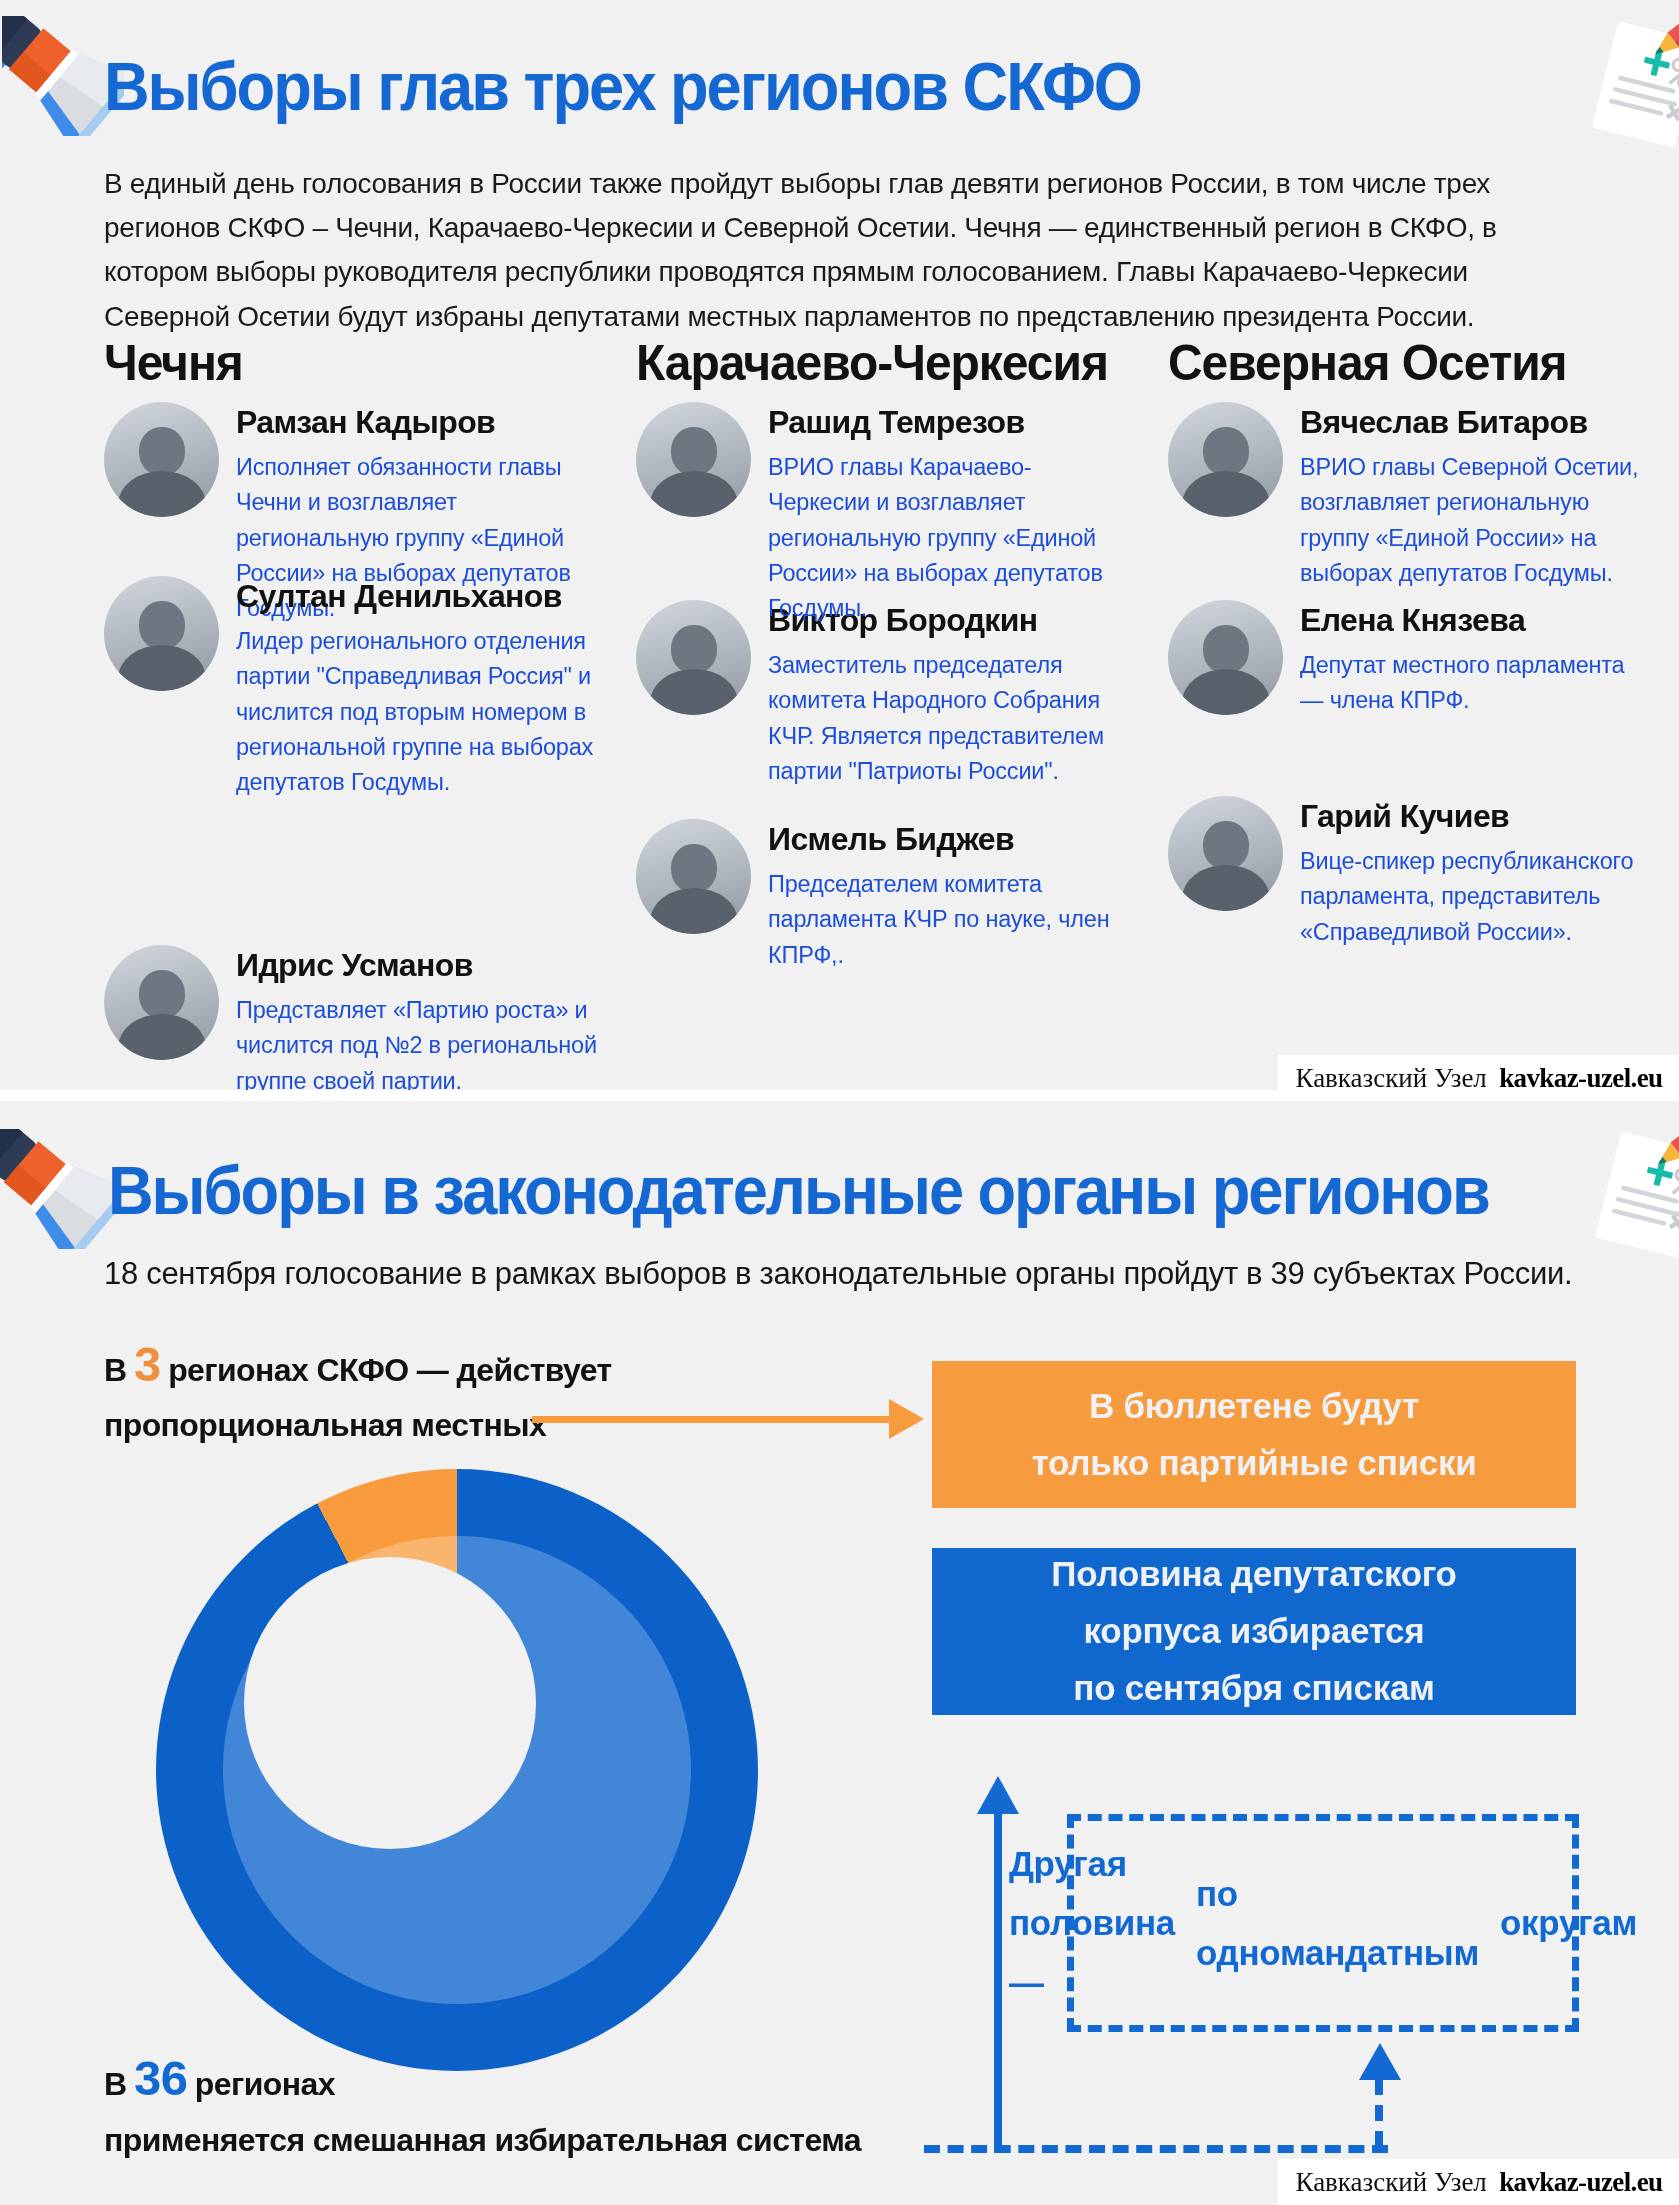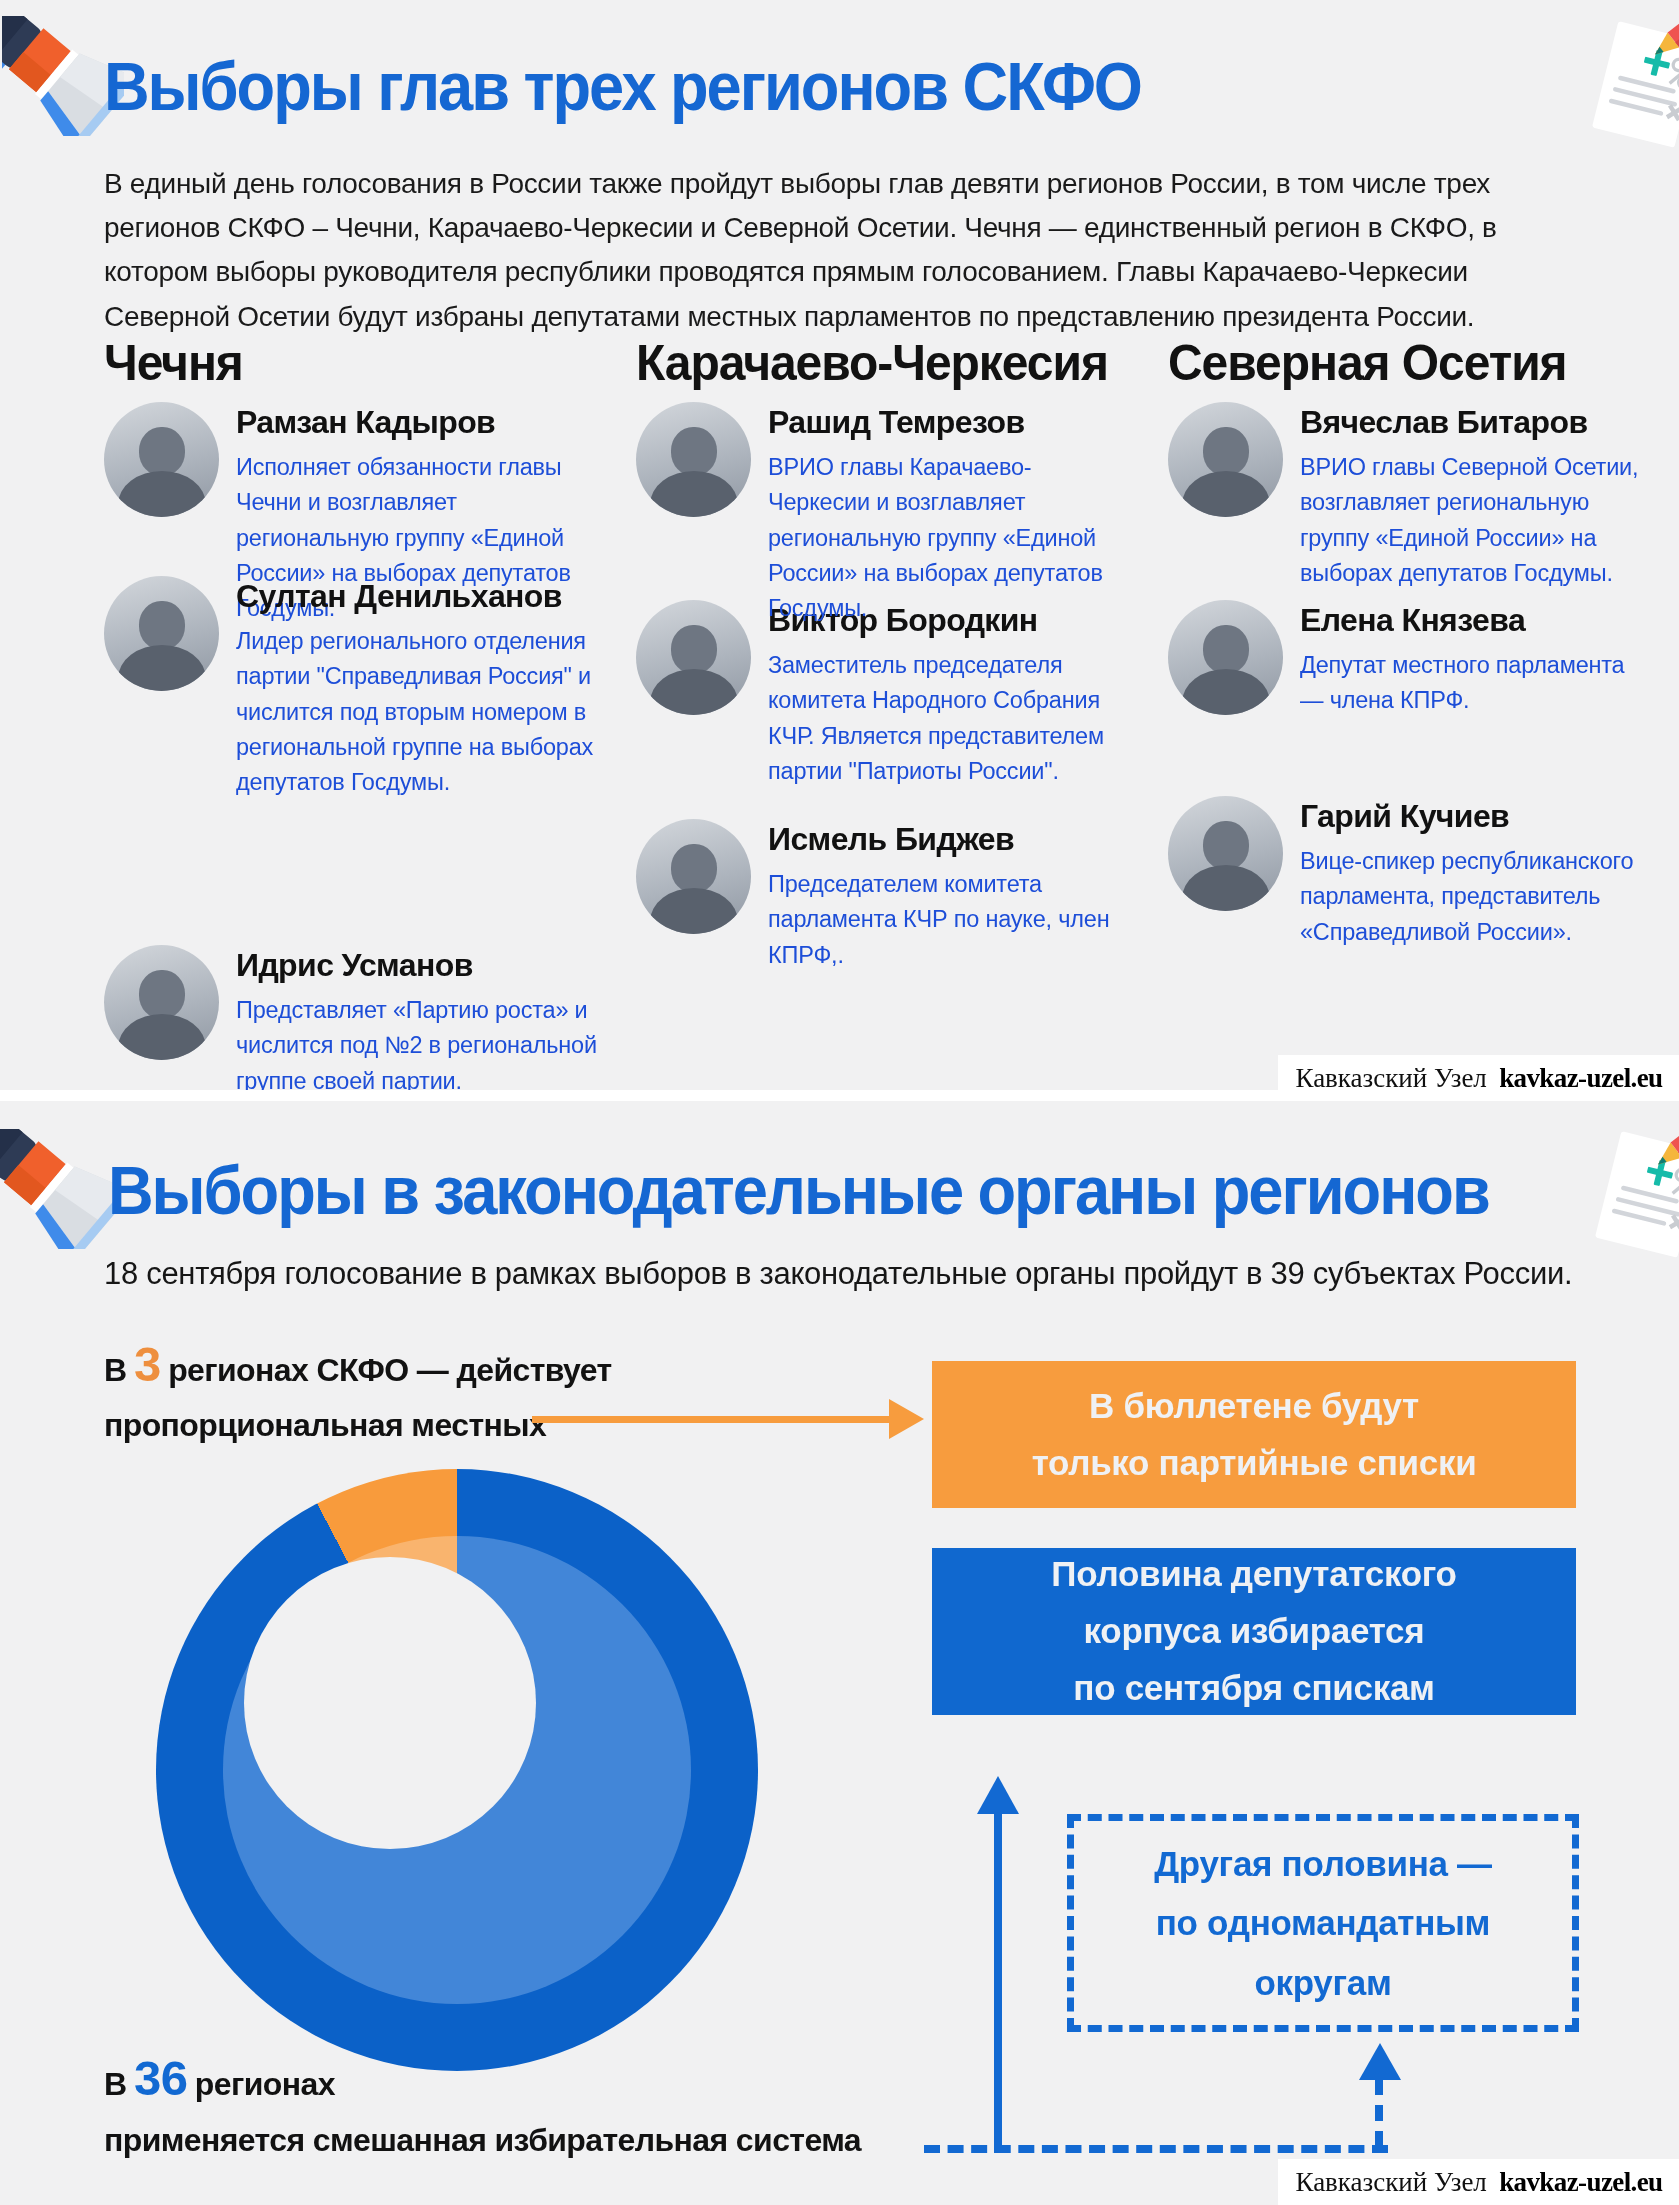--- a/index.html
+++ b/index.html
@@ -29,21 +29,21 @@
   .stat .n-orange{font-size:49px;color:#EE8F3E;padding:0 5.6px;}
   .stat .n-blue{font-size:49px;color:#1269D2;padding:0 5.6px;}
 
   
   .obox{left:932px;top:1361px;width:644px;height:147px;background:#F79C3E;
         display:flex;flex-direction:column;justify-content:center;align-items:center;}
   .bbox{left:932px;top:1548px;width:644px;height:167px;background:#1068CF;
         display:flex;flex-direction:column;justify-content:center;align-items:center;}
   .obox span,.bbox span{font-size:35px;font-weight:700;color:#EFF1F4;line-height:1.62;letter-spacing:-0.3px;text-align:center;}
   .dbox{left:1067px;top:1814px;width:498px;height:204px;border:7.3px dashed #1269D2;
-        display:flex;flex-direction:column;justify-content:center;align-items:center;}
+        display:flex;justify-content:center;align-items:center;gap:21px;}
   .dbox span{font-size:35px;font-weight:700;color:#1269D2;line-height:1.7;letter-spacing:-0.3px;}
 
   
   .oarrow-line{left:532px;top:1416px;width:358px;height:7.3px;background:#F79C3E;}
   .oarrow-head{left:889px;top:1399px;width:0;height:0;
         border-top:20px solid transparent;border-bottom:20px solid transparent;border-left:35px solid #F79C3E;}
   .uparrow-line{left:994px;top:1813px;width:7.8px;height:340px;background:#1269D2;}
   .uparrow-head{left:977px;top:1776px;width:0;height:0;
         border-left:21px solid transparent;border-right:21px solid transparent;border-bottom:38px solid #1269D2;}
   .dash-h{left:924px;top:2145px;width:464px;height:0;border-top:8.4px dashed #1269D2;}

